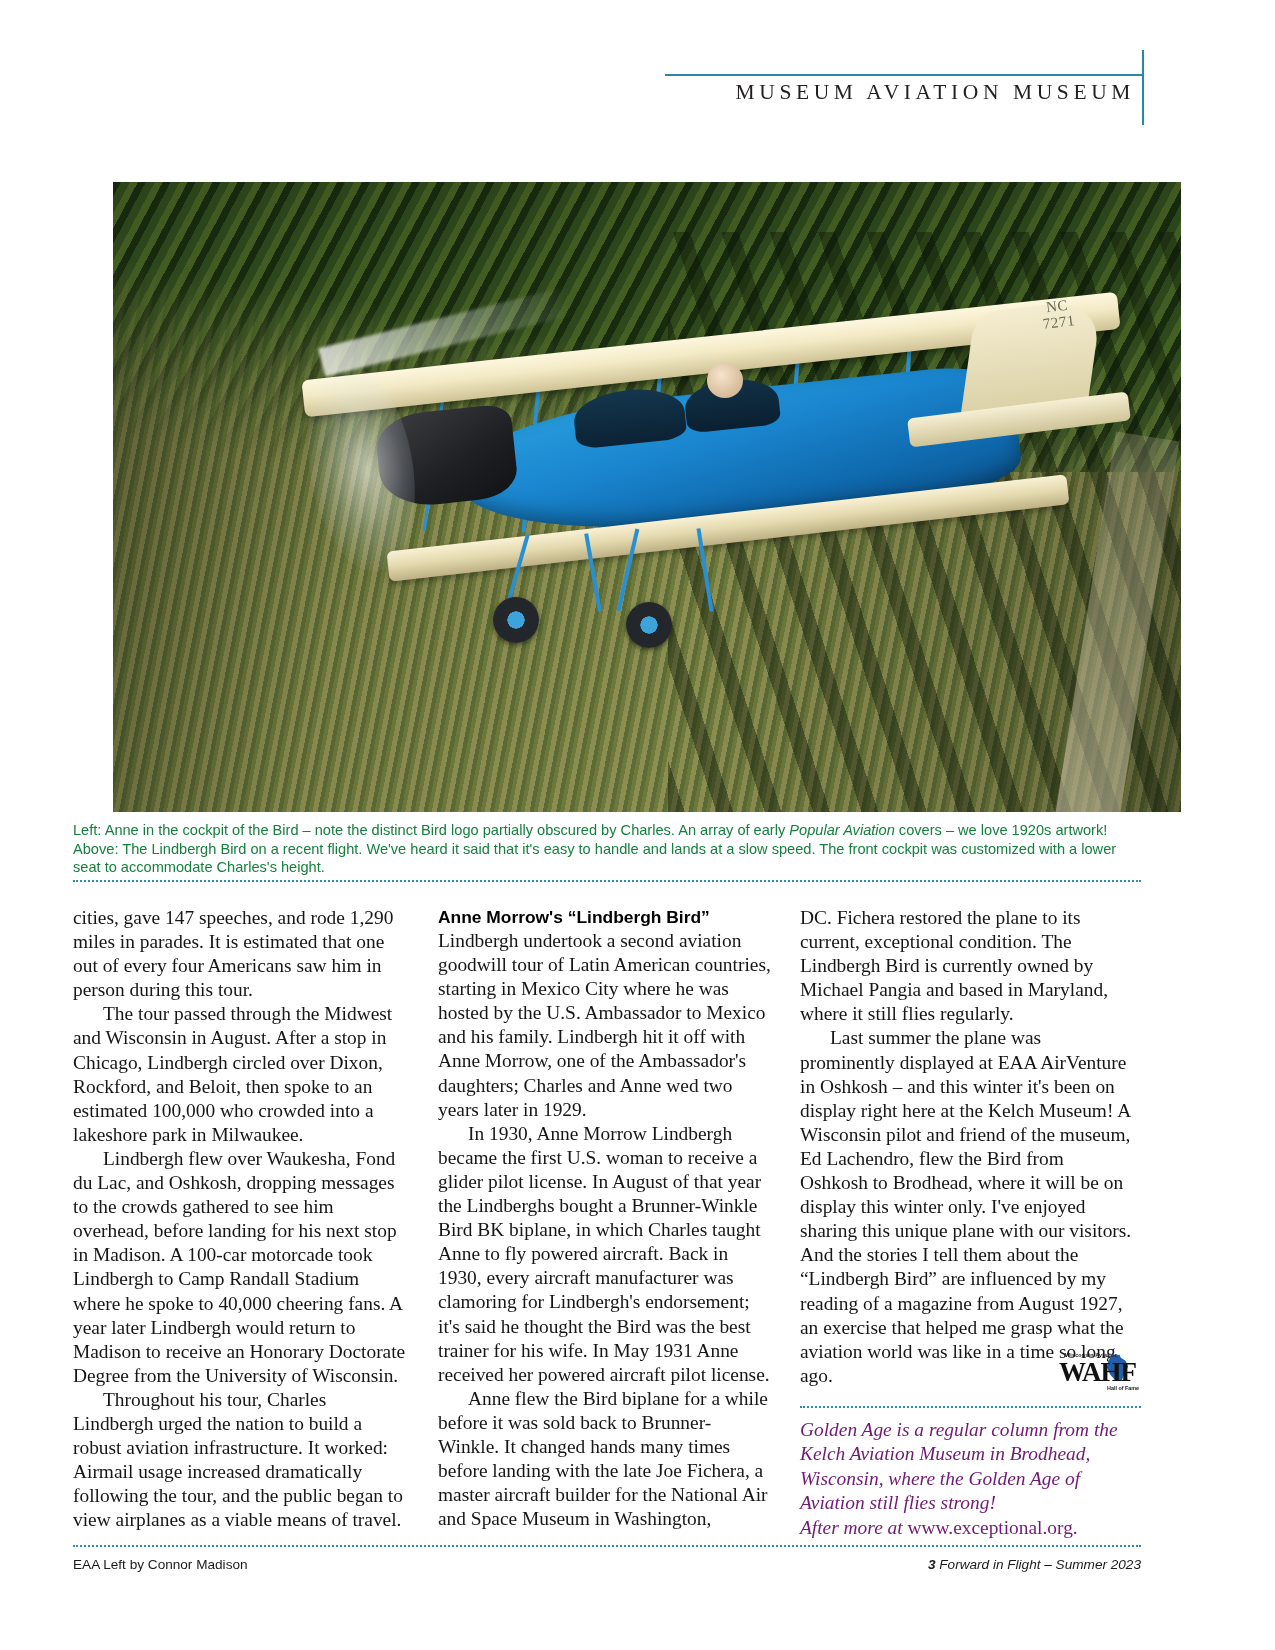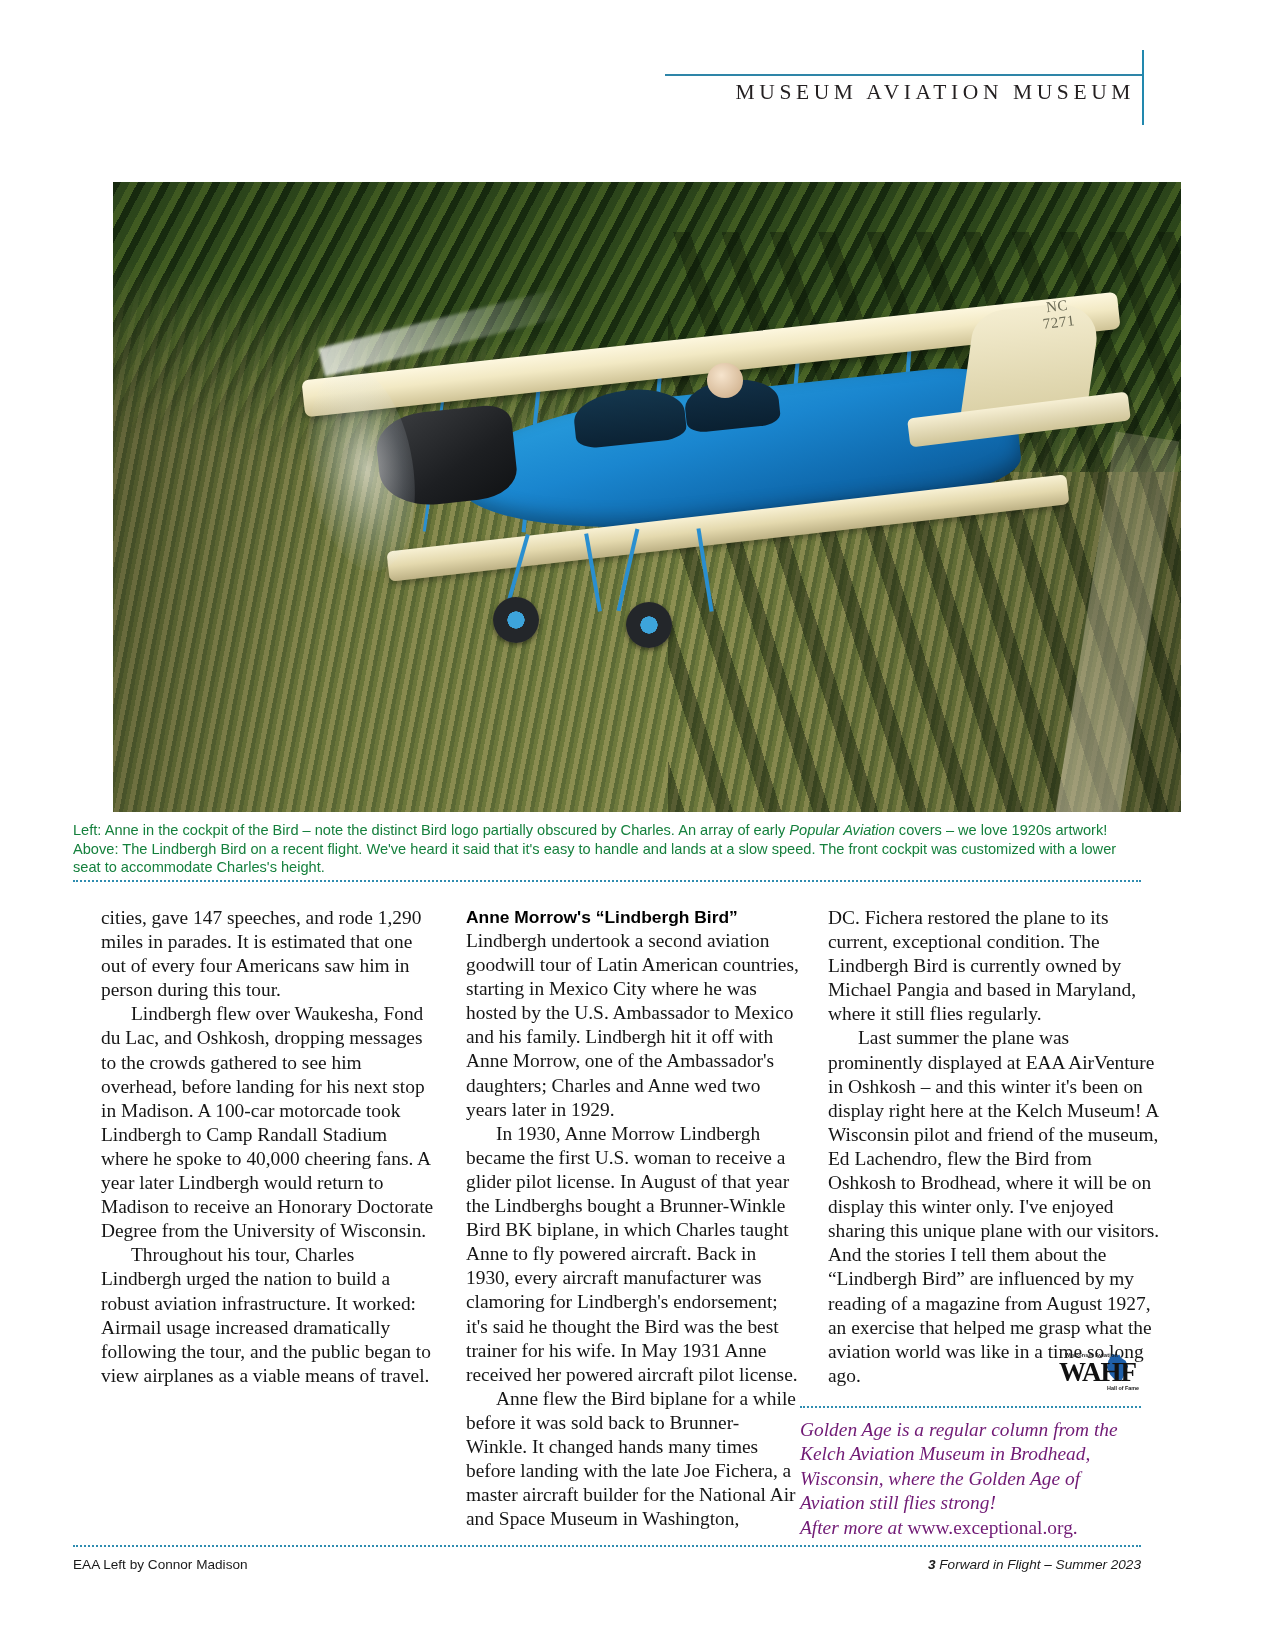--- a/index.html
+++ b/index.html
@@ -251,21 +251,20 @@
   
   .col {
     position: absolute;
     top: 906px;
     width: 334px;
     font-family: "Liberation Serif", serif;
     font-size: 19.4px;
     line-height: 24.1px;
     color: #161616;
     text-align: left;
-    margin-left: 28px;
   }
   #col1 { left: 73px;  }
   #col2 { left: 438px; }
   #col3 { left: 800px; }
   .col p { margin: 0; }
   .col p.ind { text-indent: 30px; }
   .col h2 {
     margin: 0 0 0 0;
     font-family: "Liberation Sans", sans-serif;
     font-size: 17.4px;
@@ -402,20 +401,21 @@
     </div>
   </div>
 </figure>
 
 <figcaption id="caption"><span>Left: Anne in the cockpit of the Bird – note the distinct Bird logo partially obscured by Charles. An array of early </span><span class="it">Popular Aviation</span><span> covers – we love 1920s artwork! Above: The Lindbergh Bird on a recent flight. We've heard it said that it's easy to handle and lands at a slow speed. The front cockpit was customized with a lower seat to accommodate Charles's height.</span></figcaption>
 
 <div class="dotted-rule" id="rule-top"></div>
 
 <div class="col" id="col1">
   <p>cities, gave 147 speeches, and rode 1,290 miles in parades. It is estimated that one out of every four Americans saw him in person during this tour.</p>
+  <p class="ind">The tour passed through the Midwest and Wisconsin in August. After a stop in Chicago, Lindbergh circled over Dixon, Rockford, and Beloit, then spoke to an estimated 100,000 who crowded into a lakeshore park in Milwaukee.</p>
   <p class="ind">Lindbergh flew over Waukesha, Fond du Lac, and Oshkosh, dropping messages to the crowds gathered to see him overhead, before landing for his next stop in Madison. A 100-car motorcade took Lindbergh to Camp Randall Stadium where he spoke to 40,000 cheering fans. A year later Lindbergh would return to Madison to receive an Honorary Doctorate Degree from the University of Wisconsin.</p>
   <p class="ind">Throughout his tour, Charles Lindbergh urged the nation to build a robust aviation infrastructure. It worked: Airmail usage increased dramatically following the tour, and the public began to view airplanes as a viable means of travel.</p>
 </div>
 
 <div class="col" id="col2">
   <h2>Anne Morrow's “Lindbergh Bird”</h2>
   <p>Lindbergh undertook a second aviation goodwill tour of Latin American countries, starting in Mexico City where he was hosted by the U.S. Ambassador to Mexico and his family. Lindbergh hit it off with Anne Morrow, one of the Ambassador's daughters; Charles and Anne wed two years later in 1929.</p>
   <p class="ind">In 1930, Anne Morrow Lindbergh became the first U.S. woman to receive a glider pilot license. In August of that year the Lindberghs bought a Brunner-Winkle Bird BK biplane, in which Charles taught Anne to fly powered aircraft. Back in 1930, every aircraft manufacturer was clamoring for Lindbergh's endorsement; it's said he thought the Bird was the best trainer for his wife. In May 1931 Anne received her powered aircraft pilot license.</p>
   <p class="ind">Anne flew the Bird biplane for a while before it was sold back to Brunner-Winkle. It changed hands many times before landing with the late Joe Fichera, a master aircraft builder for the National Air and Space Museum in Washington,</p>
 </div>

